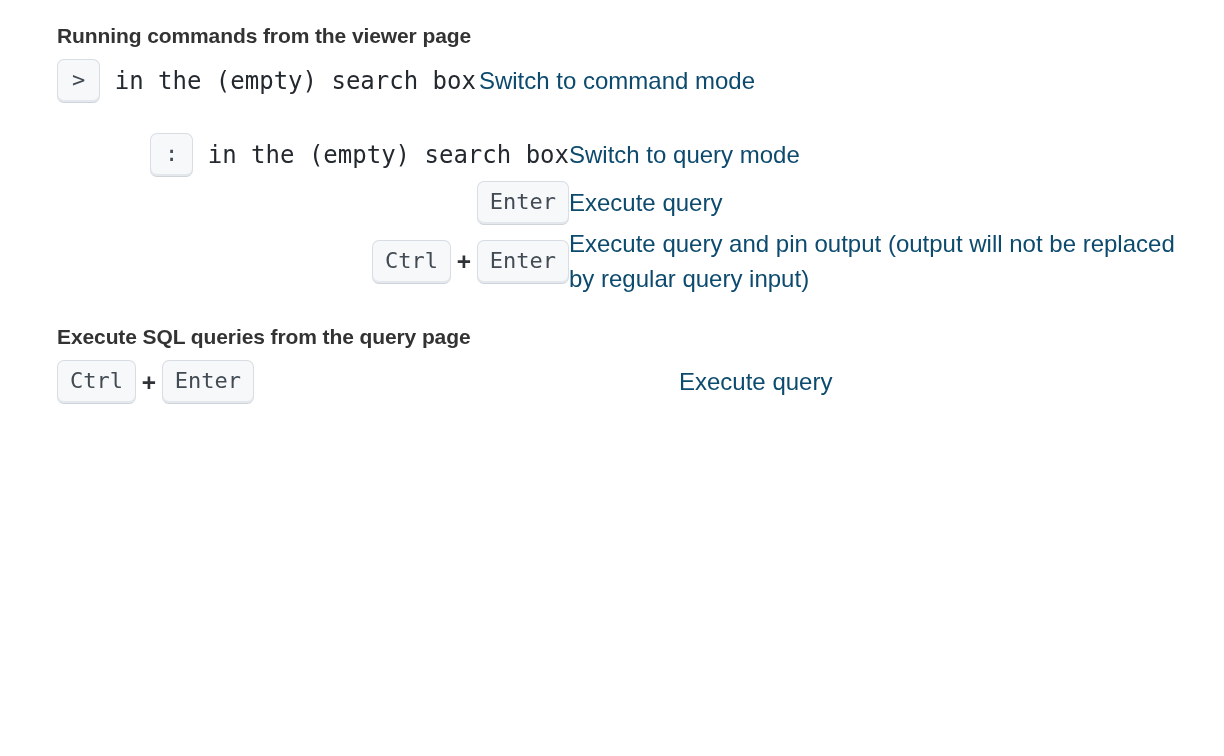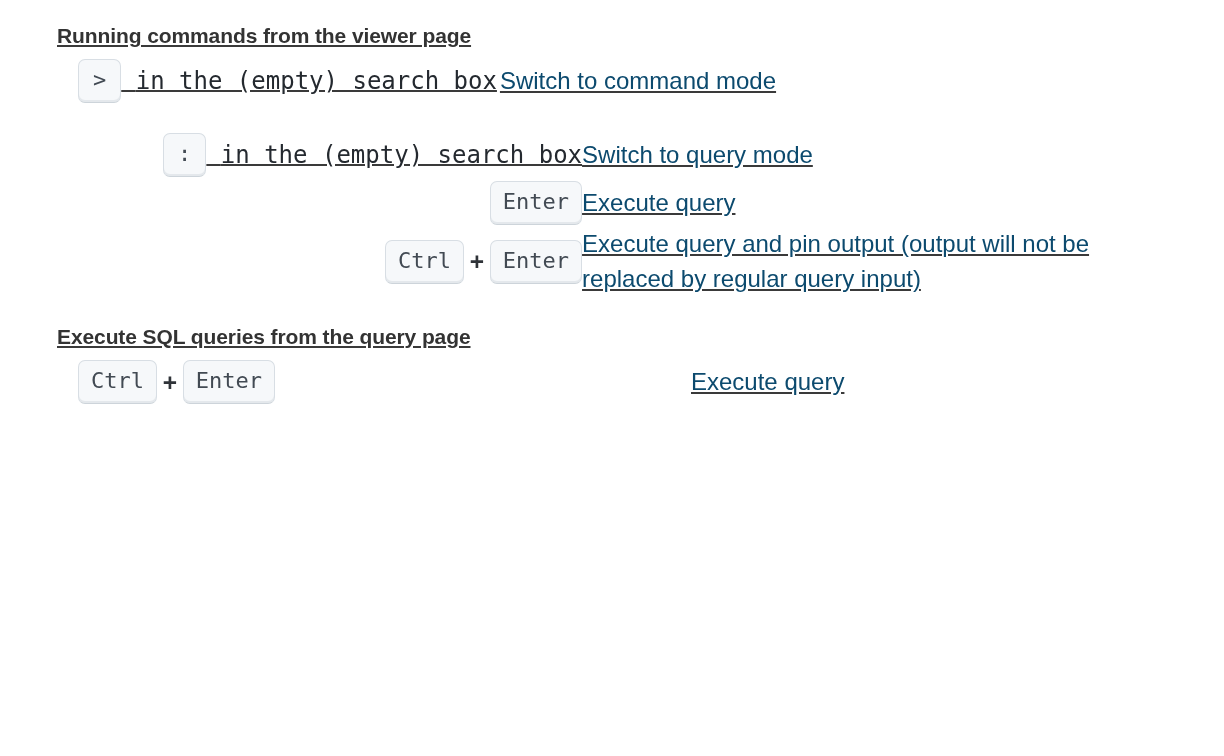--- a/index.html
+++ b/index.html
@@ -14,42 +14,40 @@
     overflow: hidden;
     font-family: "Liberation Sans", sans-serif;
     color: #3a3a3a;
     -webkit-font-smoothing: antialiased;
   }
 
   .page {
     padding: 22px 40px 0 57px;
     box-sizing: border-box;
     width: 1224px;
-    text-decoration: underline;
   }
 
   .section {
     margin: 0 0 26px 0;
   }
   .section:last-child { margin-bottom: 0; }
 
   .section-heading {
     font-size: 21px;
     font-weight: bold;
     color: #333333;
     letter-spacing: -0.1px;
     margin: 0 0 8px 0;
     line-height: 1.3;
   }
 
   table.shortcut-table {
     border-collapse: collapse;
     border-spacing: 0;
     table-layout: auto;
-    margin-left: 21px;
   }
   table.shortcut-table td {
     padding: 0;
     border: none;
     vertical-align: middle;
   }
 
   td.keys-cell {
     padding: 6px 0 6px 0;
     font-family: "DejaVu Sans Mono", "Liberation Mono", monospace;

